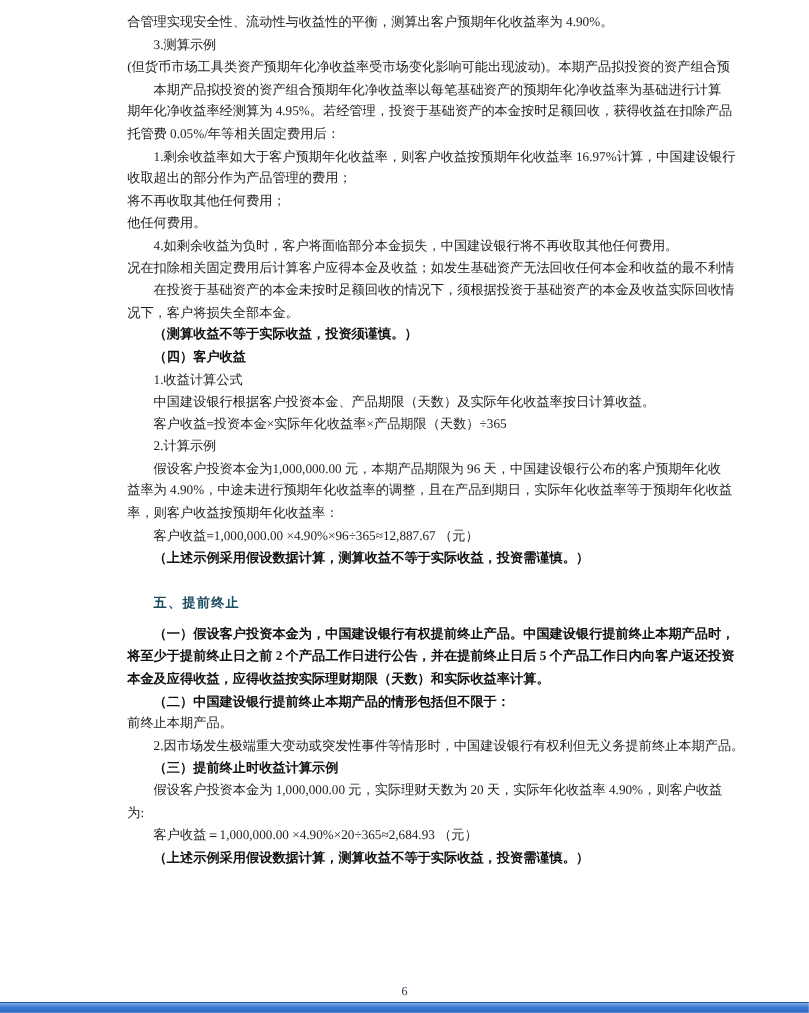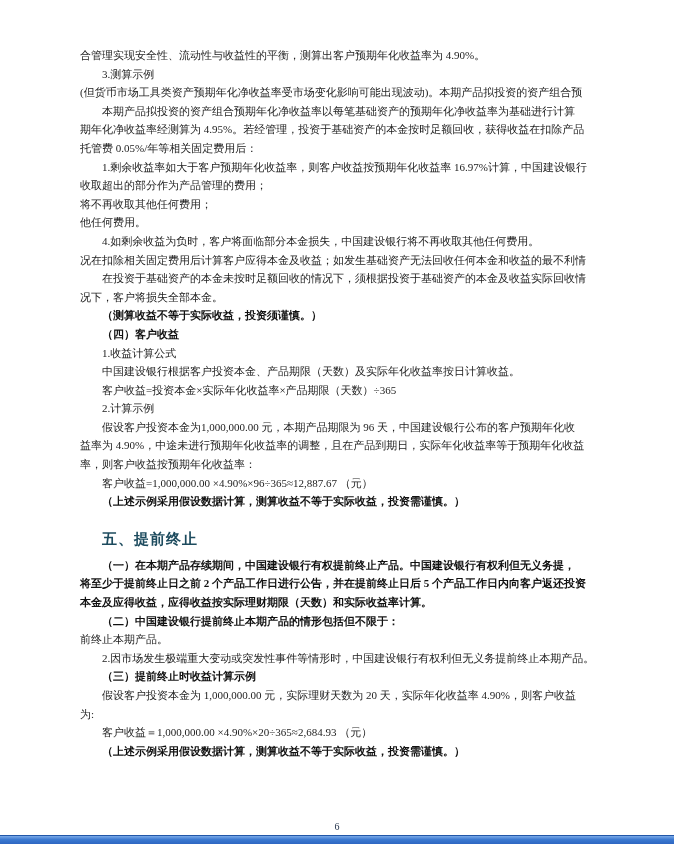--- a/index.html
+++ b/index.html
@@ -3,31 +3,31 @@
 <meta charset="utf-8">
 <style>
   html,body{margin:0;padding:0;}
   body{
     width:674px;height:844px;position:relative;overflow:hidden;
     background:#ffffff;
     font-family:"Liberation Serif","DejaVu Serif",serif;
     color:#1a1a1a;
   }
   .doc{
-    position:absolute;left:80px;top:10px;width:496px;margin-top:36px;
+    position:absolute;left:106px;top:10px;width:496px;
   }
   .line{
     font-size:11px;line-height:18.6px;height:18.6px;
     white-space:nowrap;overflow:visible;
     color:#1c1c1c;
   }
   .line.b{font-weight:700;color:#111;}
   .line.ind{padding-left:22px;}
   .h5{
-    font-size:15px;font-weight:700;
+    font-size:11px;font-weight:700;
     color:var(--heading-color,#1d4b5e);
     margin:17px 0 6px 22px;line-height:22px;
     letter-spacing:1px;
   }
   .pagenum{
     position:absolute;left:0;right:0;top:821px;
     text-align:center;font-size:10px;color:#22324a;
     line-height:12px;
   }
   .footer-bar{
@@ -70,21 +70,21 @@
       <div class="line">益率为 4.90%，中途未进行预期年化收益率的调整，且在产品到期日，实际年化收益率等于预期年化收益</div>
       <div class="line">率，则客户收益按预期年化收益率：</div>
       <div class="line ind">客户收益=1,000,000.00 ×4.90%×96÷365≈12,887.67 （元）</div>
       <div class="line b ind">（上述示例采用假设数据计算，测算收益不等于实际收益，投资需谨慎。）</div>
     </div>
 
   <div class="h5">五、提前终止</div>
 
   <div>
 
-  <div class="line b ind">（一）在本期产品存续期间，中国建设银行有权提前终止产品。中国建设银行有权利但无义务提，</div>
+  <div class="line b ind">（一）假设客户投资本金为，中国建设银行有权提前终止产品。中国建设银行提前终止本期产品时，</div>
       <div class="line b">将至少于提前终止日之前 2 个产品工作日进行公告，并在提前终止日后 5 个产品工作日内向客户返还投资</div>
       <div class="line b">本金及应得收益，应得收益按实际理财期限（天数）和实际收益率计算。</div>
       <div class="line b ind">（二）中国建设银行提前终止本期产品的情形包括但不限于：</div>
       <div class="line">前终止本期产品。</div>
       <div class="line ind">2.因市场发生极端重大变动或突发性事件等情形时，中国建设银行有权利但无义务提前终止本期产品。</div>
       <div class="line b ind">（三）提前终止时收益计算示例</div>
       <div class="line ind">假设客户投资本金为 1,000,000.00 元，实际理财天数为 20 天，实际年化收益率 4.90%，则客户收益</div>
       <div class="line">为:</div>
       <div class="line ind">客户收益＝1,000,000.00 ×4.90%×20÷365≈2,684.93 （元）</div>
       <div class="line b ind">（上述示例采用假设数据计算，测算收益不等于实际收益，投资需谨慎。）</div>

